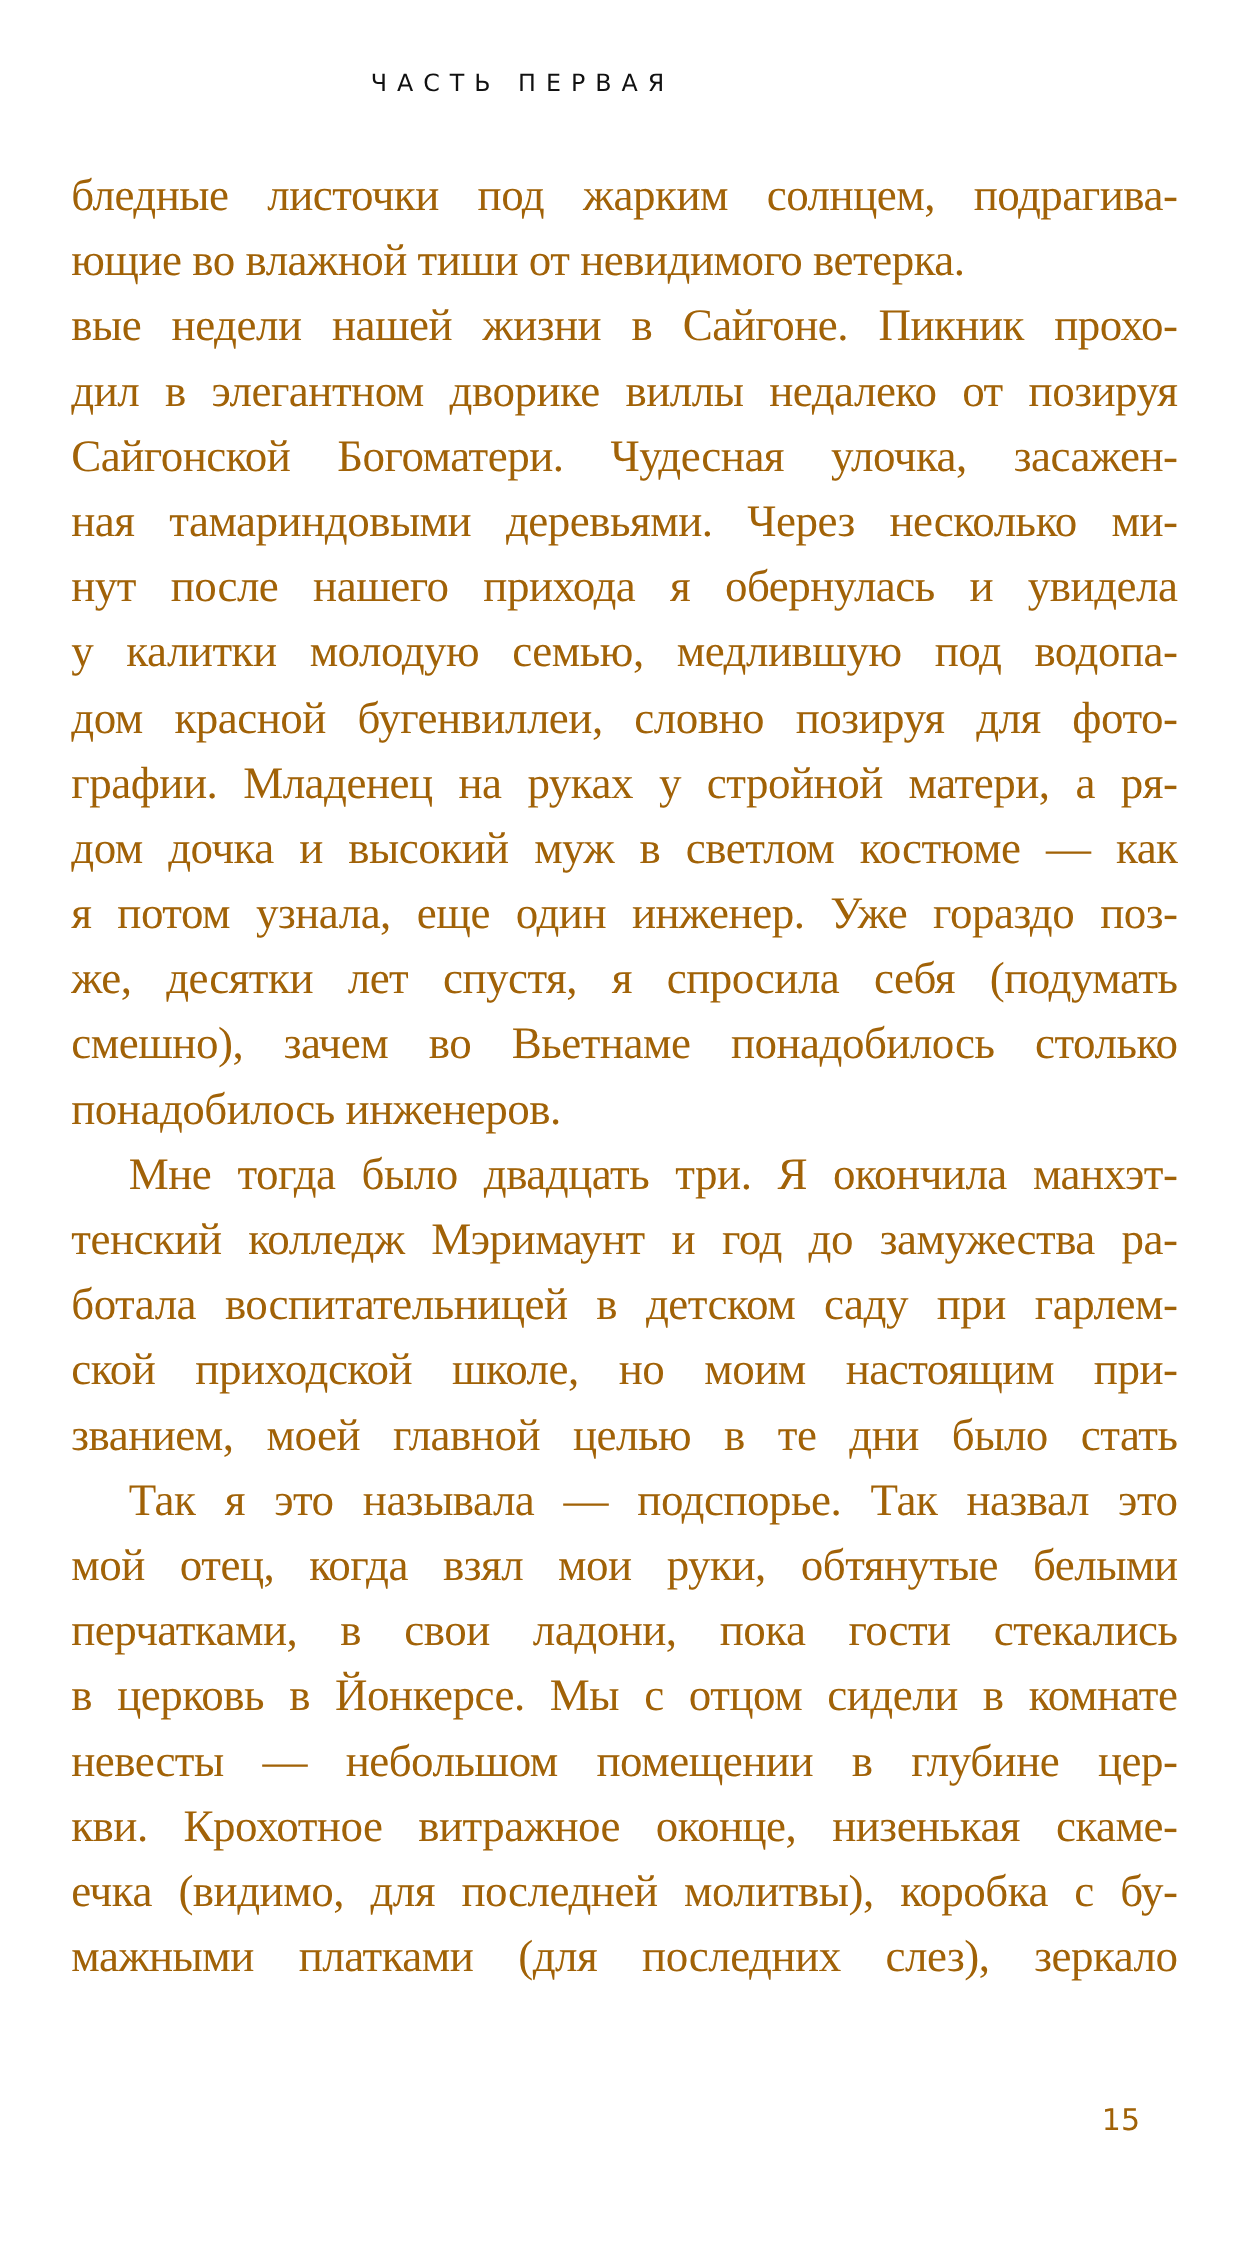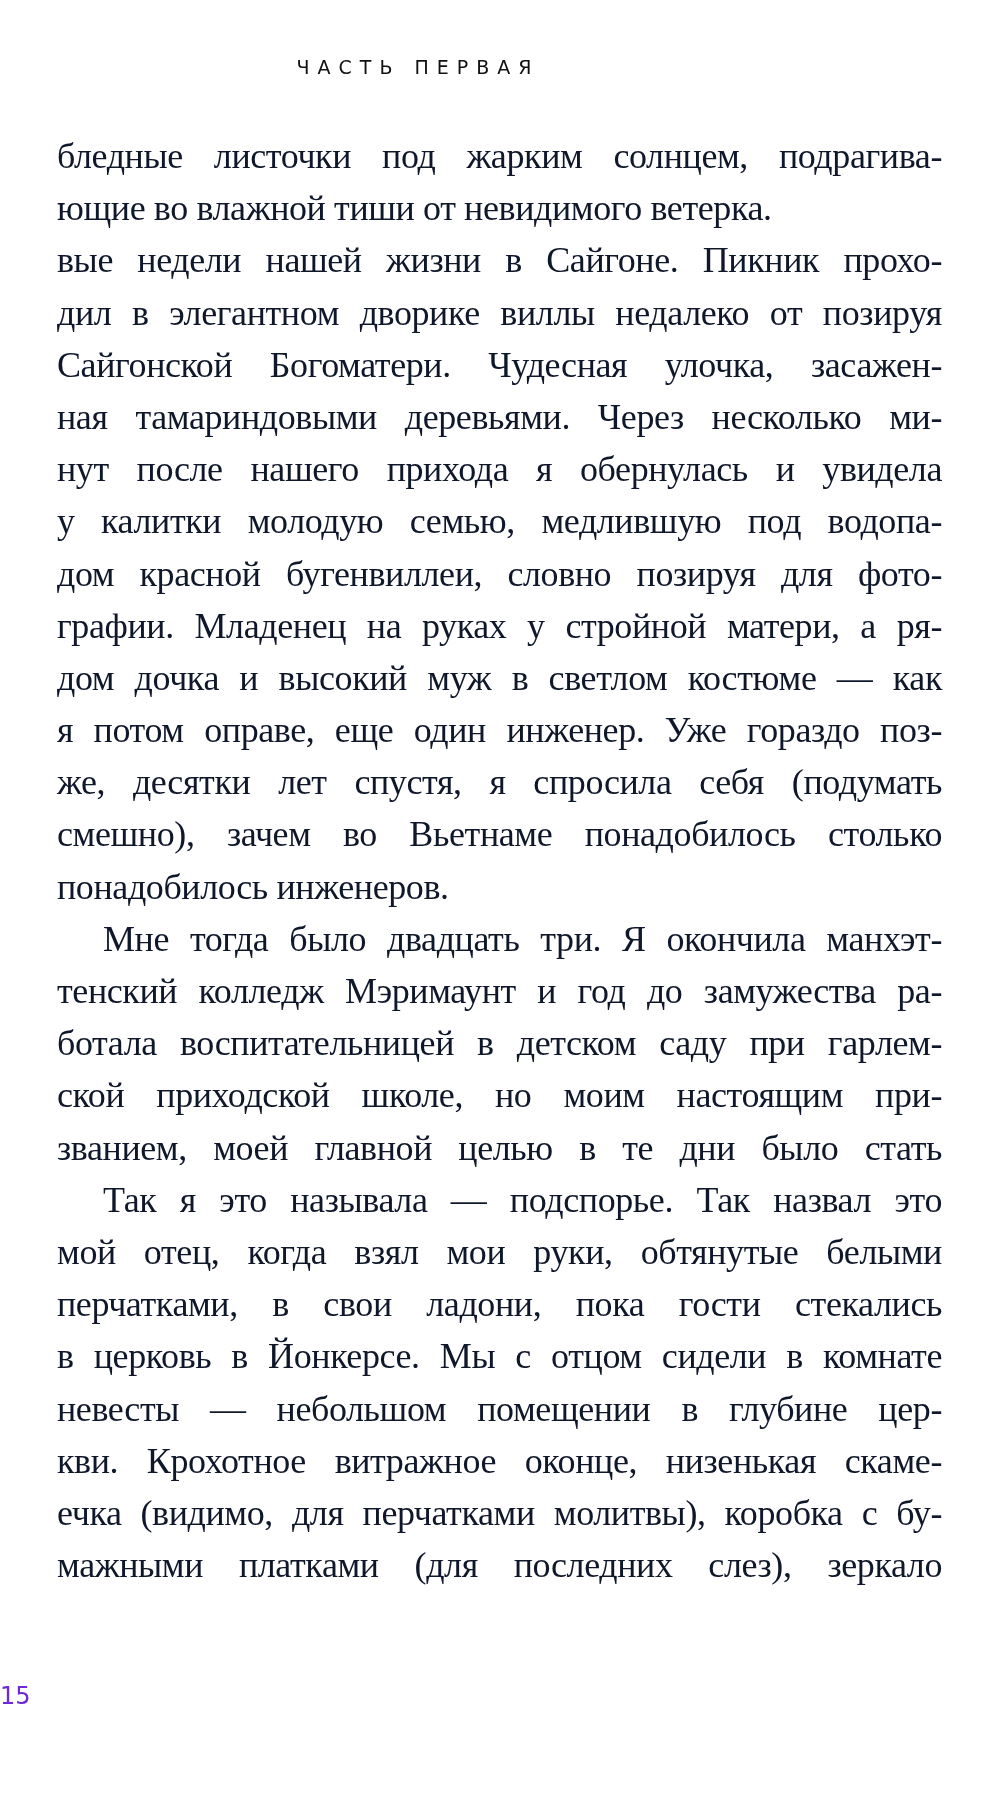--- a/index.html
+++ b/index.html
@@ -27,45 +27,45 @@
     color: #111;
   }
   .text-block {
     position: absolute;
     top: 130px;
     left: 57px;
     width: 885px;
     font-family: "Liberation Serif", serif;
     font-size: 36px;
     line-height: 52.2px;
-    color: #0f172a;
+    color: #a16207;
   }
   .line {
     display: block;
     height: 52.2px;
     white-space: nowrap;
     text-align: justify;
     text-align-last: justify;
     letter-spacing: -0.4px;
   }
   .line.last {
     text-align-last: left;
   }
   .line.indent {
     padding-left: 46px;
   }
   .page-number {
     position: absolute;
     top: 1682px;
     left: 0;
     width: 912px;
-    text-align: left;
+    text-align: right;
     font-family: "DejaVu Sans", sans-serif;
     font-size: 24px;
-    color: #6d28d9;
+    color: #a16207;
   }
 </style>
 </head>
 <body>
 
 <div class="running-head">ЧАСТЬ ПЕРВАЯ</div>
 
 <div class="text-block">
 
   <div>
@@ -76,39 +76,39 @@
   <div>
     <span class="line">вые недели нашей жизни в Сайгоне. Пикник прохо-</span>
     <span class="line">дил в элегантном дворике виллы недалеко от позируя</span>
     <span class="line">Сайгонской Богоматери. Чудесная улочка, засажен-</span>
     <span class="line">ная тамариндовыми деревьями. Через несколько ми-</span>
     <span class="line">нут после нашего прихода я обернулась и увидела</span>
     <span class="line">у калитки молодую семью, медлившую под водопа-</span>
     <span class="line">дом красной бугенвиллеи, словно позируя для фото-</span>
     <span class="line">графии. Младенец на руках у стройной матери, а ря-</span>
     <span class="line">дом дочка и высокий муж в светлом костюме — как</span>
-    <span class="line">я потом оправе, еще один инженер. Уже гораздо поз-</span>
+    <span class="line">я потом узнала, еще один инженер. Уже гораздо поз-</span>
     <span class="line">же, десятки лет спустя, я спросила себя (подумать</span>
     <span class="line">смешно), зачем во Вьетнаме понадобилось столько</span>
     <span class="line last">понадобилось инженеров.</span>
   </div>
 
   <div>
     <span class="line indent">Мне тогда было двадцать три. Я окончила манхэт-</span>
     <span class="line">тенский колледж Мэримаунт и год до замужества ра-</span>
     <span class="line">ботала воспитательницей в детском саду при гарлем-</span>
     <span class="line">ской приходской школе, но моим настоящим при-</span>
     <span class="line">званием, моей главной целью в те дни было стать</span>
   </div>
 
   <div>
     <span class="line indent">Так я это называла — подспорье. Так назвал это</span>
     <span class="line">мой отец, когда взял мои руки, обтянутые белыми</span>
     <span class="line">перчатками, в свои ладони, пока гости стекались</span>
     <span class="line">в церковь в Йонкерсе. Мы с отцом сидели в комнате</span>
     <span class="line">невесты — небольшом помещении в глубине цер-</span>
     <span class="line">кви. Крохотное витражное оконце, низенькая скаме-</span>
-    <span class="line">ечка (видимо, для перчатками молитвы), коробка с бу-</span>
+    <span class="line">ечка (видимо, для последней молитвы), коробка с бу-</span>
     <span class="line">мажными платками (для последних слез), зеркало</span>
   </div>
 </div>
 
 <div class="page-number">15</div>
 
 </body></html>

